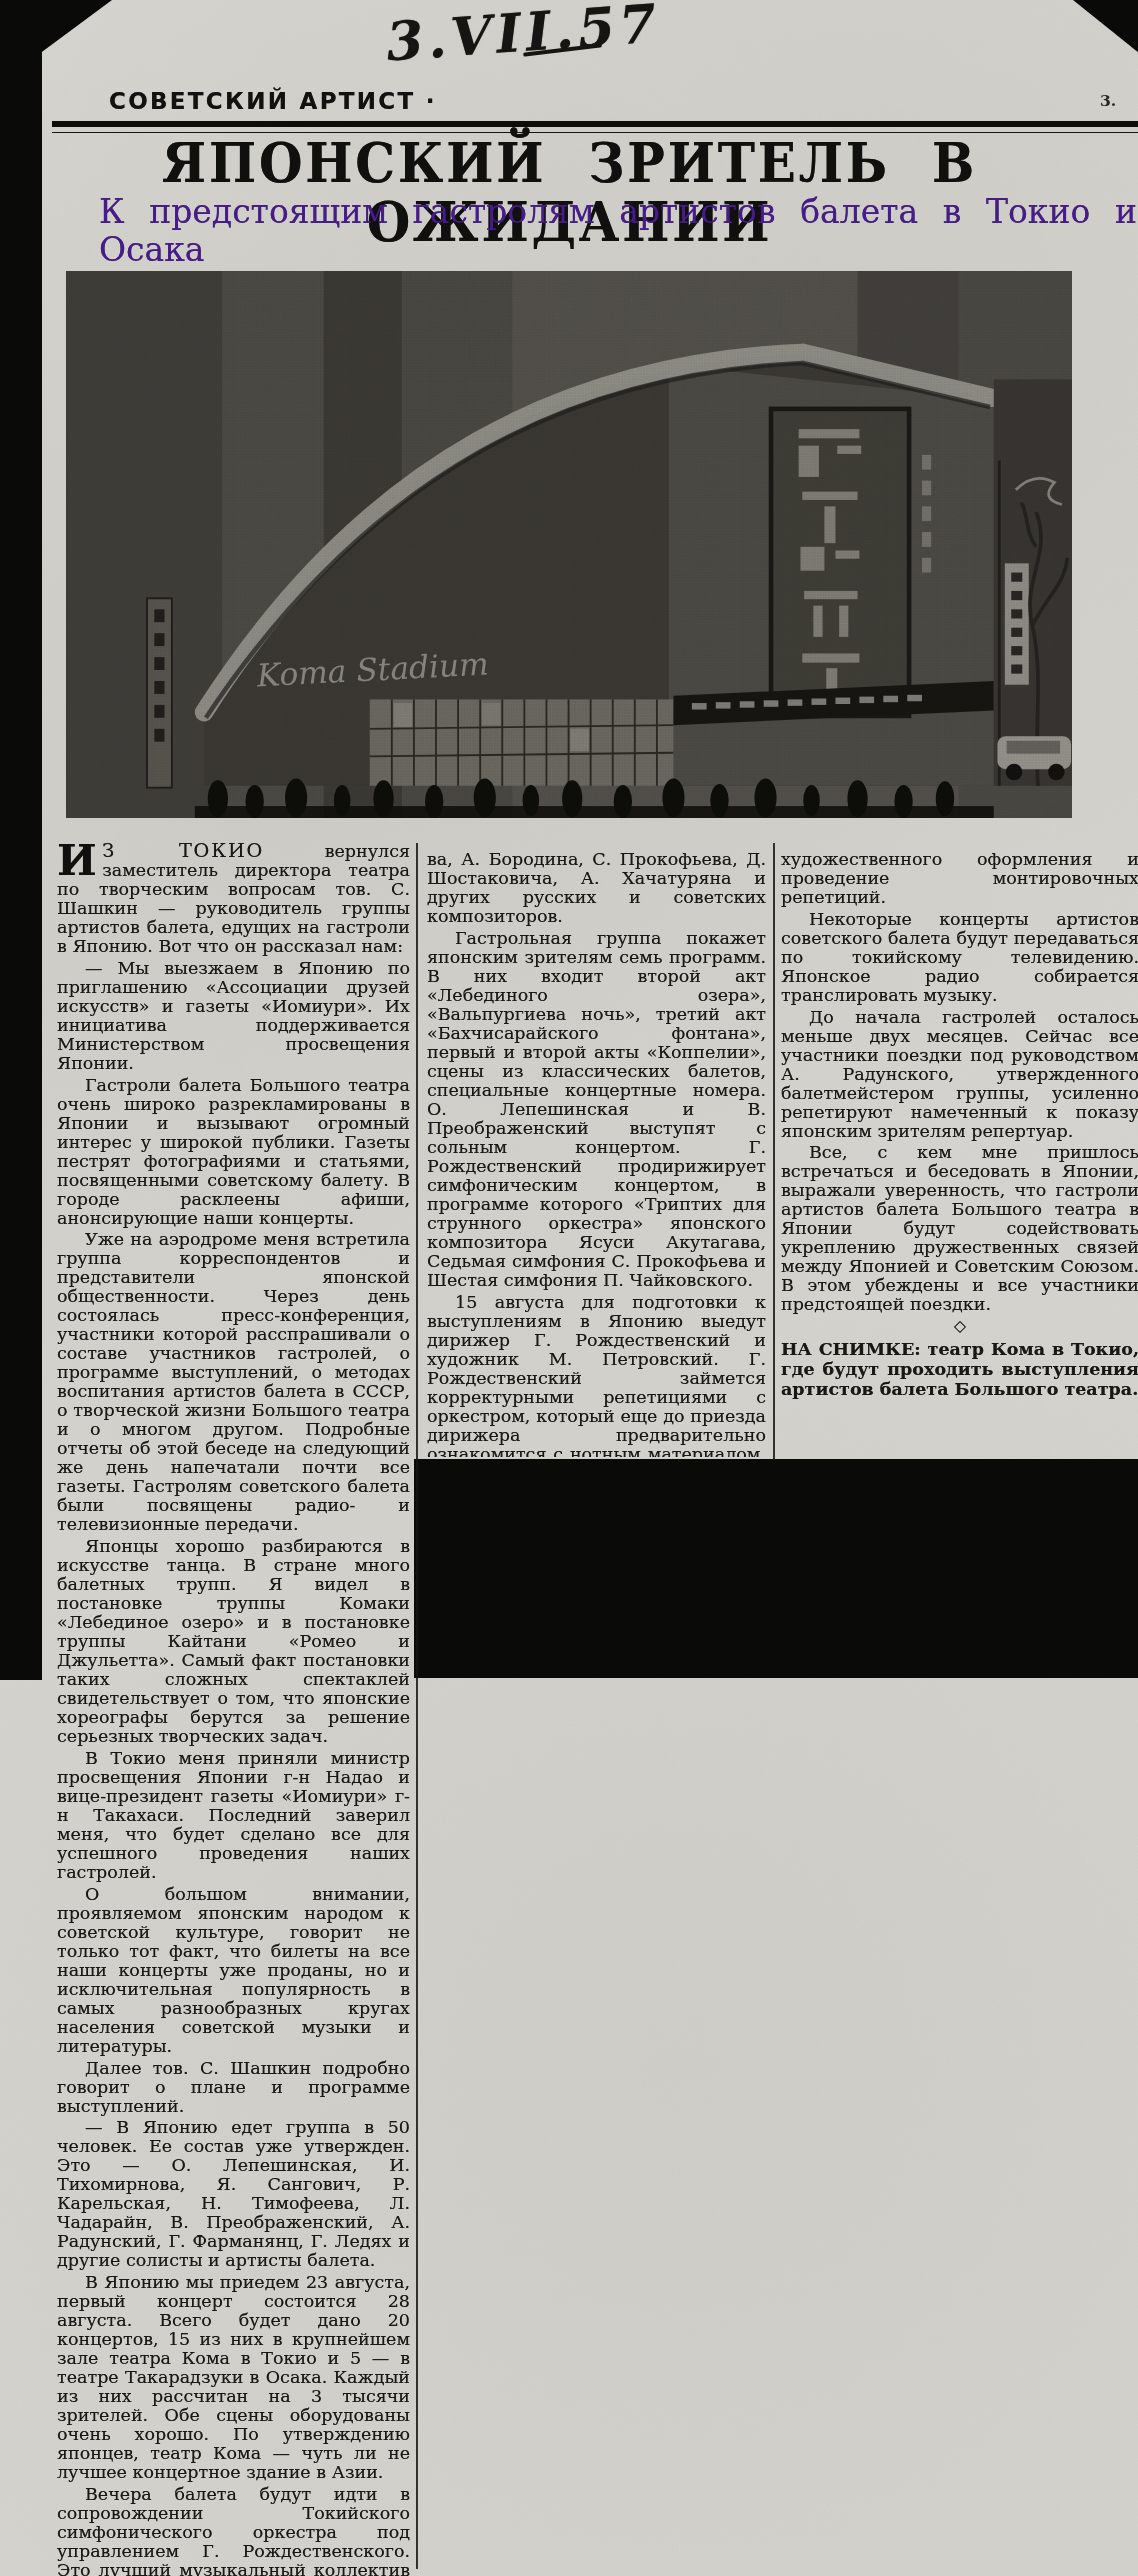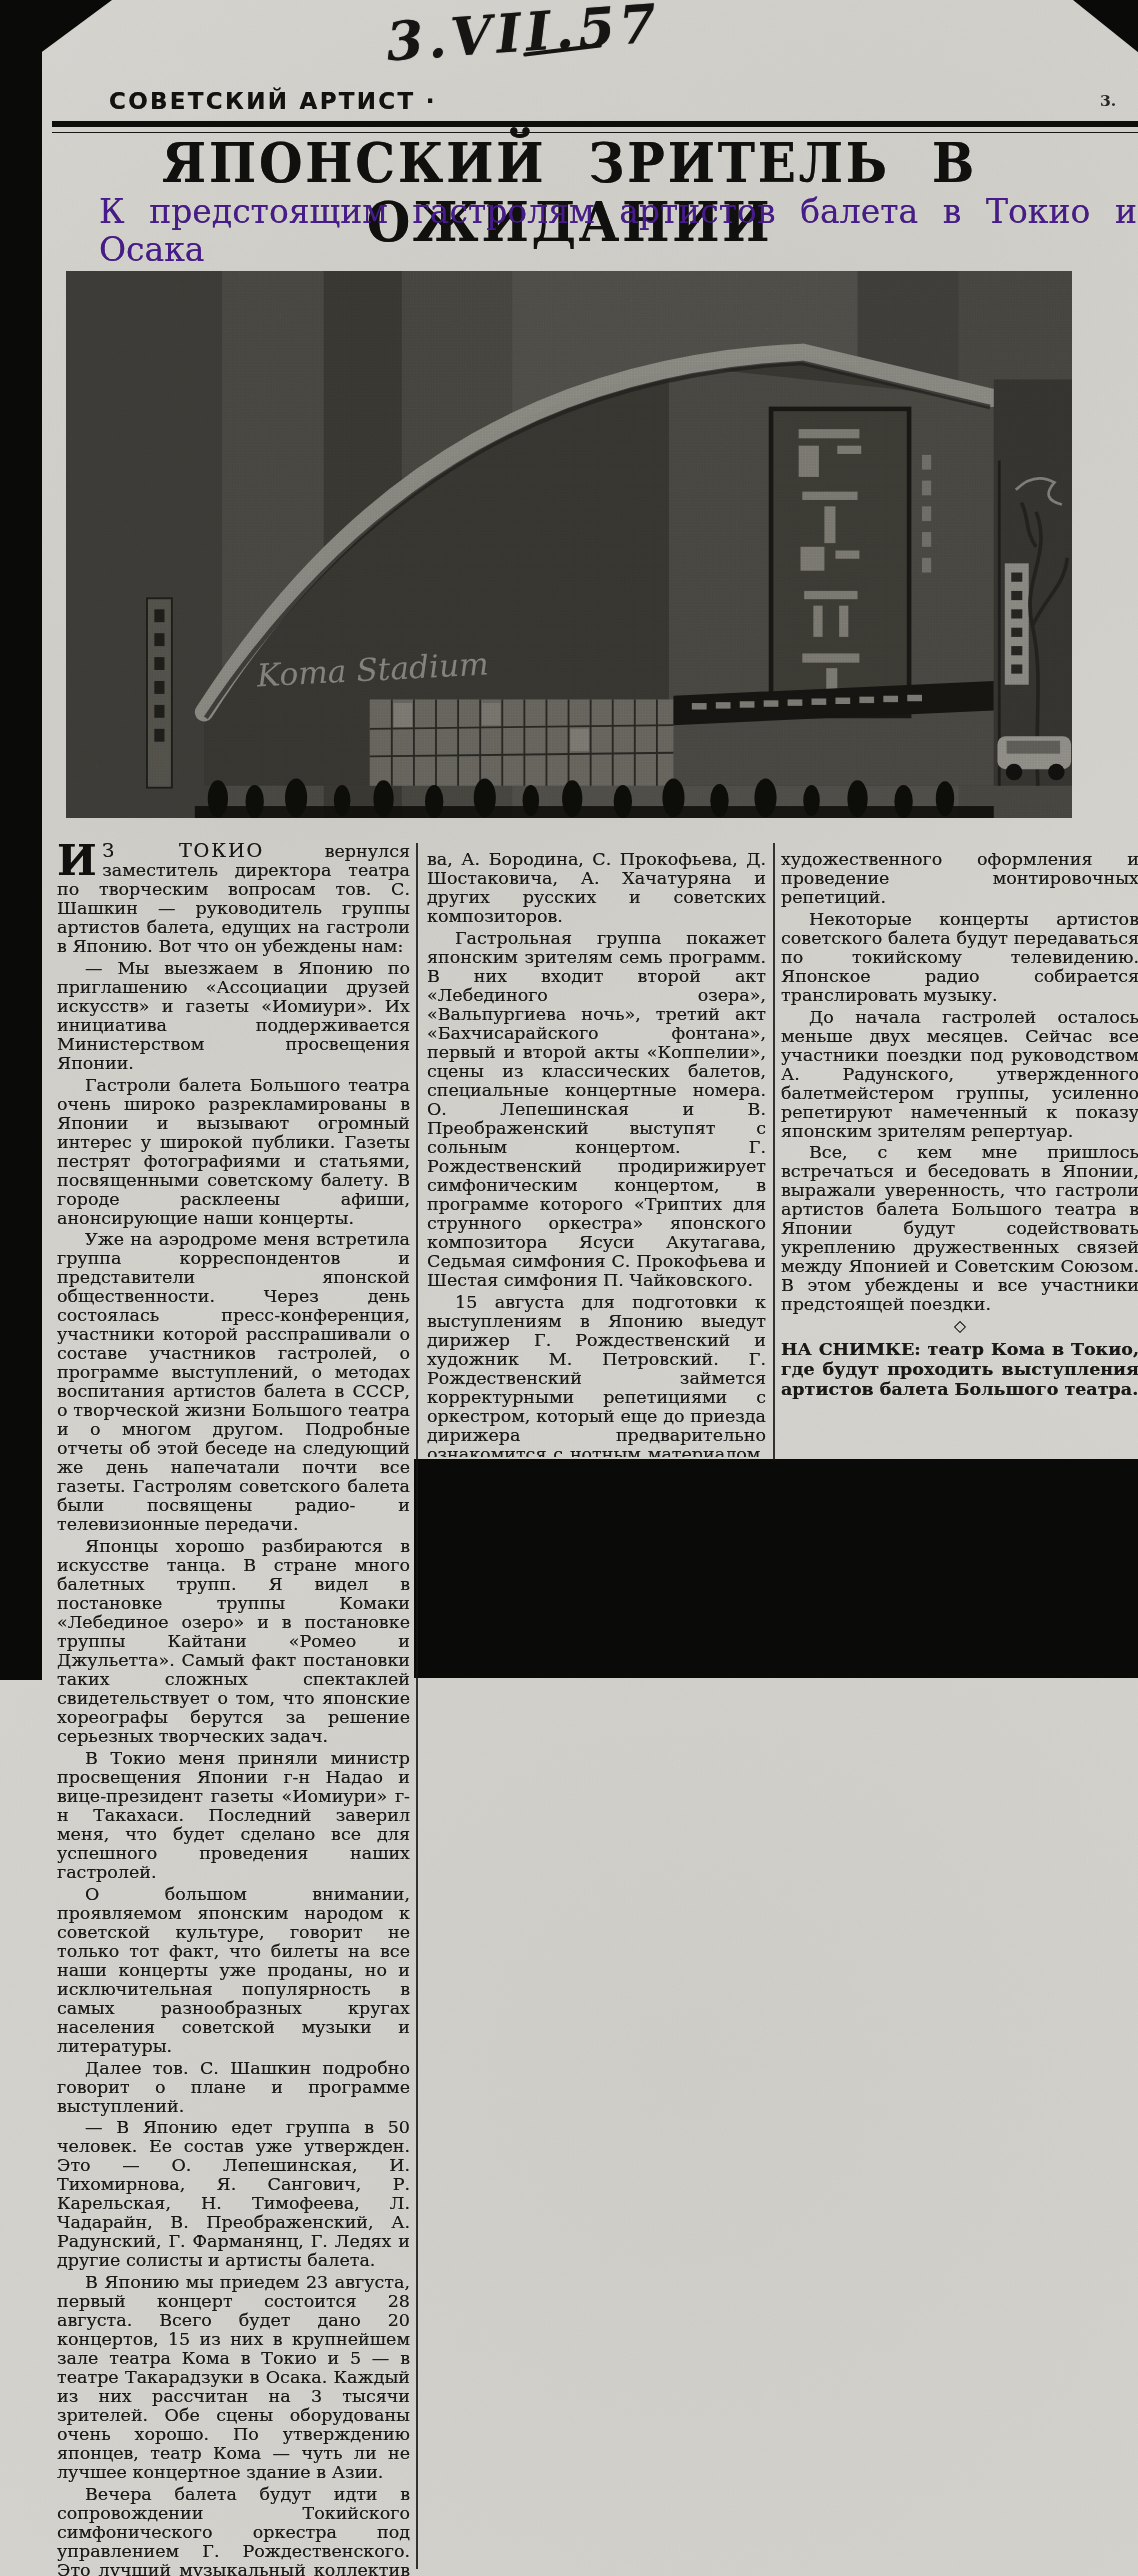--- a/index.html
+++ b/index.html
@@ -256,21 +256,21 @@
   <rect x="0" y="0" width="1093" height="595" fill="url(#dots)" opacity="0.13"></rect>
   <rect x="0" y="0" width="1093" height="595" filter="url(#grain)" opacity="0.26"></rect>
 </svg>
 
 <div class="vrule vr1"></div>
 <div class="vrule vr2"></div>
 
 <div class="col" id="col1">
   <p class="noindent">
     <span class="dropcap">И</span><span class="leadcaps">З ТОКИО</span>
-    <span>вернулся заместитель директора театра по творческим вопросам тов. С. Шашкин — руководитель группы артистов балета, едущих на гастроли в Японию. Вот что он убеждены нам:</span>
+    <span>вернулся заместитель директора театра по творческим вопросам тов. С. Шашкин — руководитель группы артистов балета, едущих на гастроли в Японию. Вот что он рассказал нам:</span>
   </p>
   <p>— Мы выезжаем в Японию по приглашению «Ассоциации друзей искусств» и газеты «Иомиури». Их инициатива поддерживается Министерством просвещения Японии.</p>
   <p>Гастроли балета Большого театра очень широко разрекламированы в Японии и вызывают огромный интерес у широкой публики. Газеты пестрят фотографиями и статьями, посвященными советскому балету. В городе расклеены афиши, анонсирующие наши концерты.</p>
   <p>Уже на аэродроме меня встретила группа корреспондентов и представители японской общественности. Через день состоялась пресс-конференция, участники которой расспрашивали о составе участников гастролей, о программе выступлений, о методах воспитания артистов балета в СССР, о творческой жизни Большого театра и о многом другом. Подробные отчеты об этой беседе на следующий же день напечатали почти все газеты. Гастролям советского балета были посвящены радио- и телевизионные передачи.</p>
   <p>Японцы хорошо разбираются в искусстве танца. В стране много балетных трупп. Я видел в постановке труппы Комаки «Лебединое озеро» и в постановке труппы Кайтани «Ромео и Джульетта». Самый факт постановки таких сложных спектаклей свидетельствует о том, что японские хореографы берутся за решение серьезных творческих задач.</p>
   <p>В Токио меня приняли министр просвещения Японии г-н Надао и вице-президент газеты «Иомиури» г-н Такахаси. Последний заверил меня, что будет сделано все для успешного проведения наших гастролей.</p>
   <p>О большом внимании, проявляемом японским народом к советской культуре, говорит не только тот факт, что билеты на все наши концерты уже проданы, но и исключительная популярность в самых разнообразных кругах населения советской музыки и литературы.</p>
   <p>Далее тов. С. Шашкин подробно говорит о плане и программе выступлений.</p>
   <p>— В Японию едет группа в 50 человек. Ее состав уже утвержден. Это — О. Лепешинская, И. Тихомирнова, Я. Сангович, Р. Карельская, Н. Тимофеева, Л. Чадарайн, В. Преображенский, А. Радунский, Г. Фарманянц, Г. Ледях и другие солисты и артисты балета.</p>
   <p>В Японию мы приедем 23 августа, первый концерт состоится 28 августа. Всего будет дано 20 концертов, 15 из них в крупнейшем зале театра Кома в Токио и 5 — в театре Такарадзуки в Осака. Каждый из них рассчитан на 3 тысячи зрителей. Обе сцены оборудованы очень хорошо. По утверждению японцев, театр Кома — чуть ли не лучшее концертное здание в Азии.</p>

